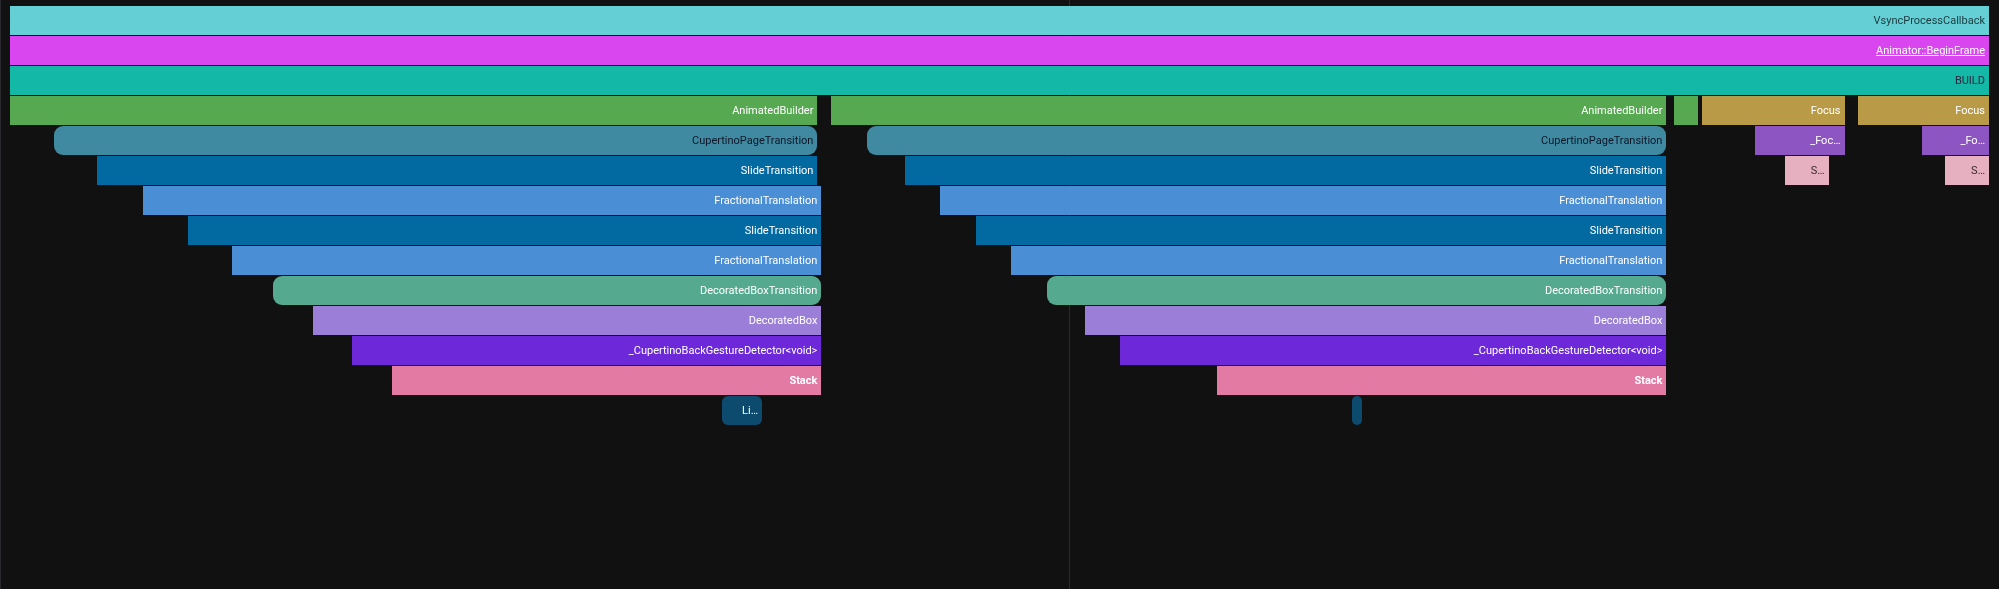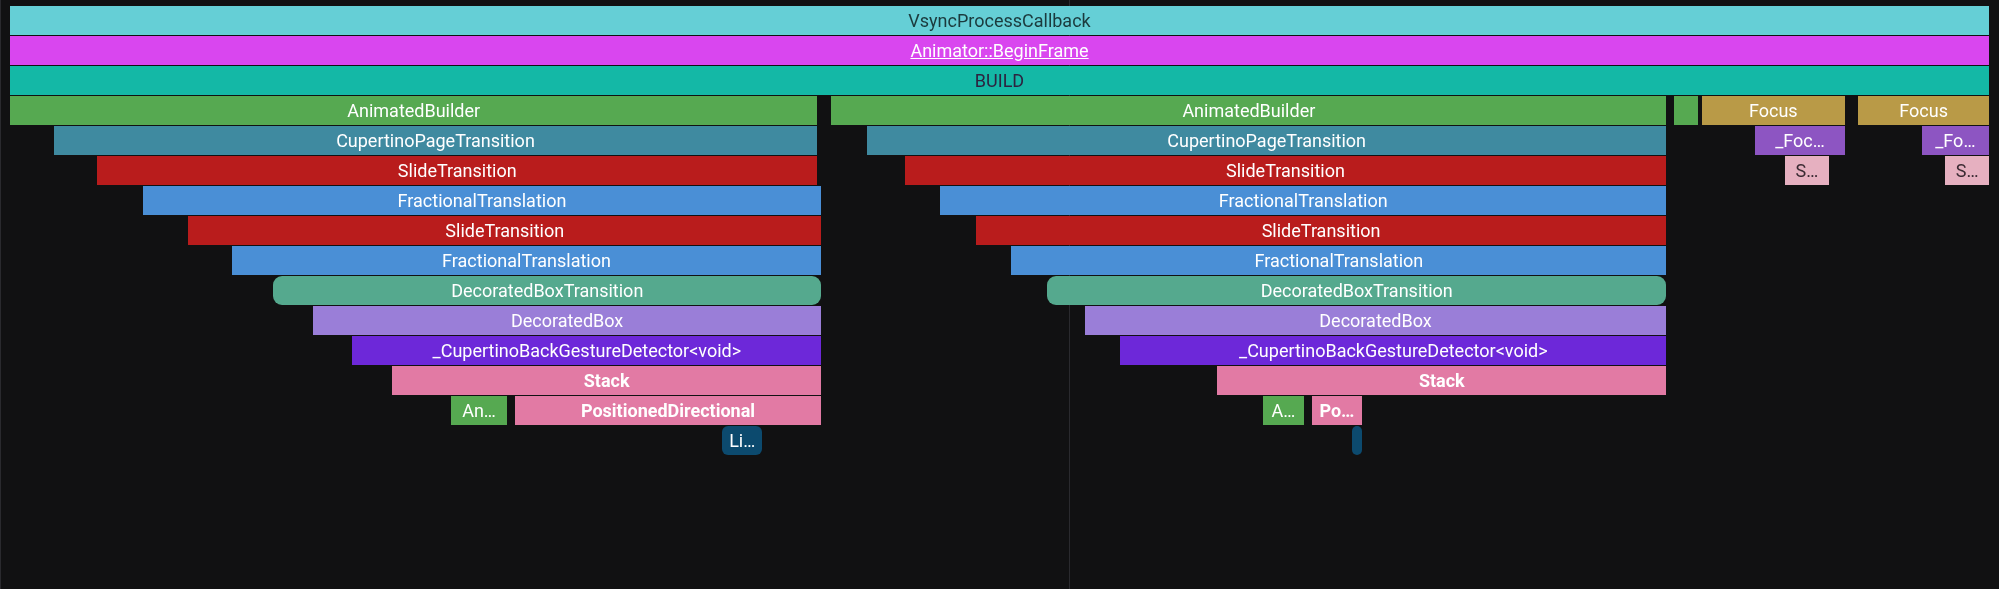--- a/index.html
+++ b/index.html
@@ -20,22 +20,22 @@
   .row {
     position: relative;
     height: 30px;
     width: 100%;
   }
   .bar {
     position: absolute;
     top: 0;
     height: 29px;
     line-height: 29px;
-    font-size: 18px;
-    text-align: center;
+    font-size: 11px;
+    text-align: right;
     white-space: nowrap;
     overflow: hidden;
     text-overflow: ellipsis;
     padding: 0 4px;
     cursor: pointer;
   }
   .gridlines {
     position: absolute;
     inset: 0;
     pointer-events: none;
@@ -45,22 +45,22 @@
     top: 0;
     bottom: 0;
     width: 1px;
     background: rgba(120,120,130,0.25);
   }
   
   .c-teal     { background:#65cfd6; color:#1b3a3d; }
   .c-purple   { background:#d946ef; color:#fff;text-decoration:underline; }
   .c-lav      { background:#14b8a6; color:#2d2340; }
   .c-green    { background:#56a951; color:#fff; }
-  .c-steelbl  { background:#3f8aa0; color:#ffffff; }
-  .c-olive    { background:#b91c1c; color:#fff; }
+  .c-steelbl  { background:#3f8aa0; color:#0f172a;border-radius:9px; }
+  .c-olive    { background:#0369a1; color:#fff; }
   .c-blue     { background:#4a8fd6; color:#fff; }
   .c-seagrn   { background:#55a98e; color:#fff;border-radius:9px; }
   .c-violet   { background:#9a7ed8; color:#fff; }
   .c-rose     { background:#6d28d9; color:#fff; }
   .c-pink     { background:#e27aa4; color:#fff;font-weight:bold; }
   .c-indigo   { background:#6366c9; color:#fff; }
   .c-tan      { background:#b99a47; color:#fff; }
   .c-purplel  { background:#8d55c2; color:#fff; }
   .c-pinkl    { background:#e6b0c0; color:#3a2a32; }
   .c-tealmini { background:#3fa0a4; }
@@ -127,22 +127,16 @@
     </div>
     <div class="row">
       <div class="bar c-rose" style="left: 17.3%; width: 23.7%;">_CupertinoBackGestureDetector&lt;void&gt;</div>
       <div class="bar c-rose" style="left: 56.1%; width: 27.6%;">_CupertinoBackGestureDetector&lt;void&gt;</div>
     </div>
     <div class="row">
       <div class="bar c-pink" style="left: 19.3%; width: 21.7%;">Stack</div>
       <div class="bar c-pink" style="left: 61%; width: 22.7%;">Stack</div>
     </div>
     <div class="row">
-      <div class="bar c-green" style="left: 22.3%; width: 2.8%;">An…</div>
-      <div class="bar c-pink" style="left: 25.5%; width: 15.5%;">PositionedDirectional</div>
-      <div class="bar c-green" style="left: 63.3%; width: 2.1%;">A…</div>
-      <div class="bar c-pink" style="left: 65.8%; width: 2.5%;">Po…</div>
-    </div>
-    <div class="row">
       <div class="bar c-greenmini" style="left: 36%; width: 2%;">Li…</div>
       <div class="bar c-greenmini" style="left: 67.8%; width: 0.5%;"></div>
     </div>
   </div>
 
 </body></html>

